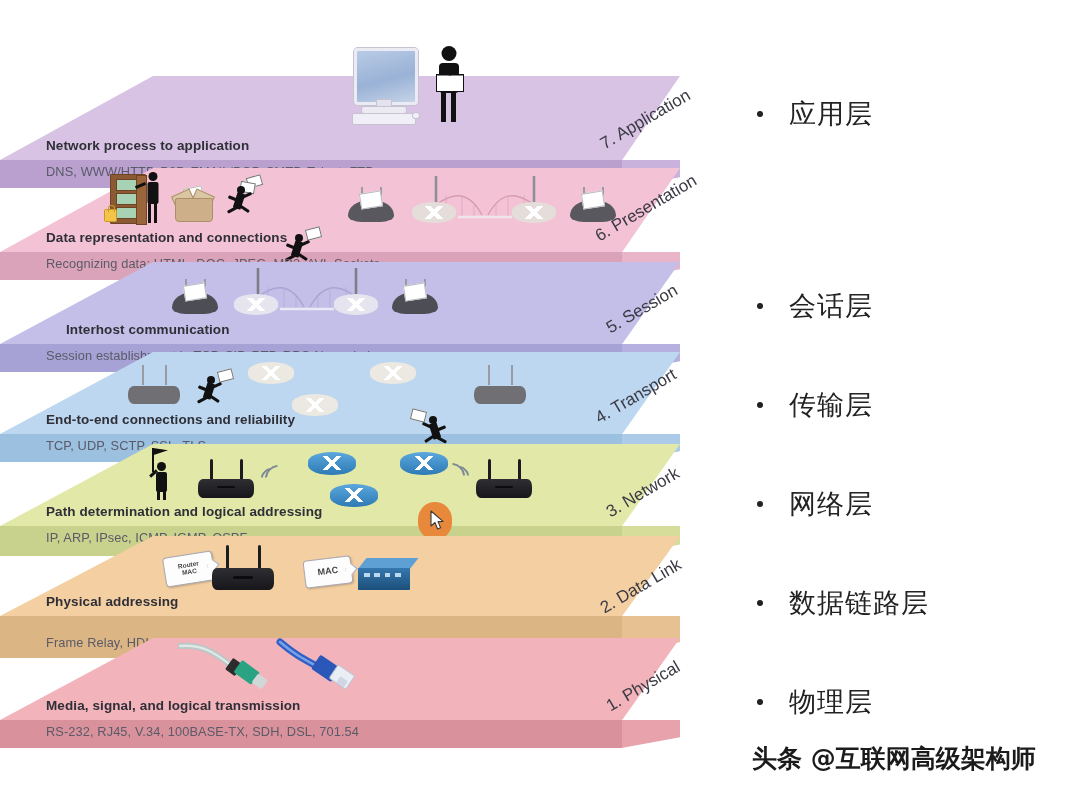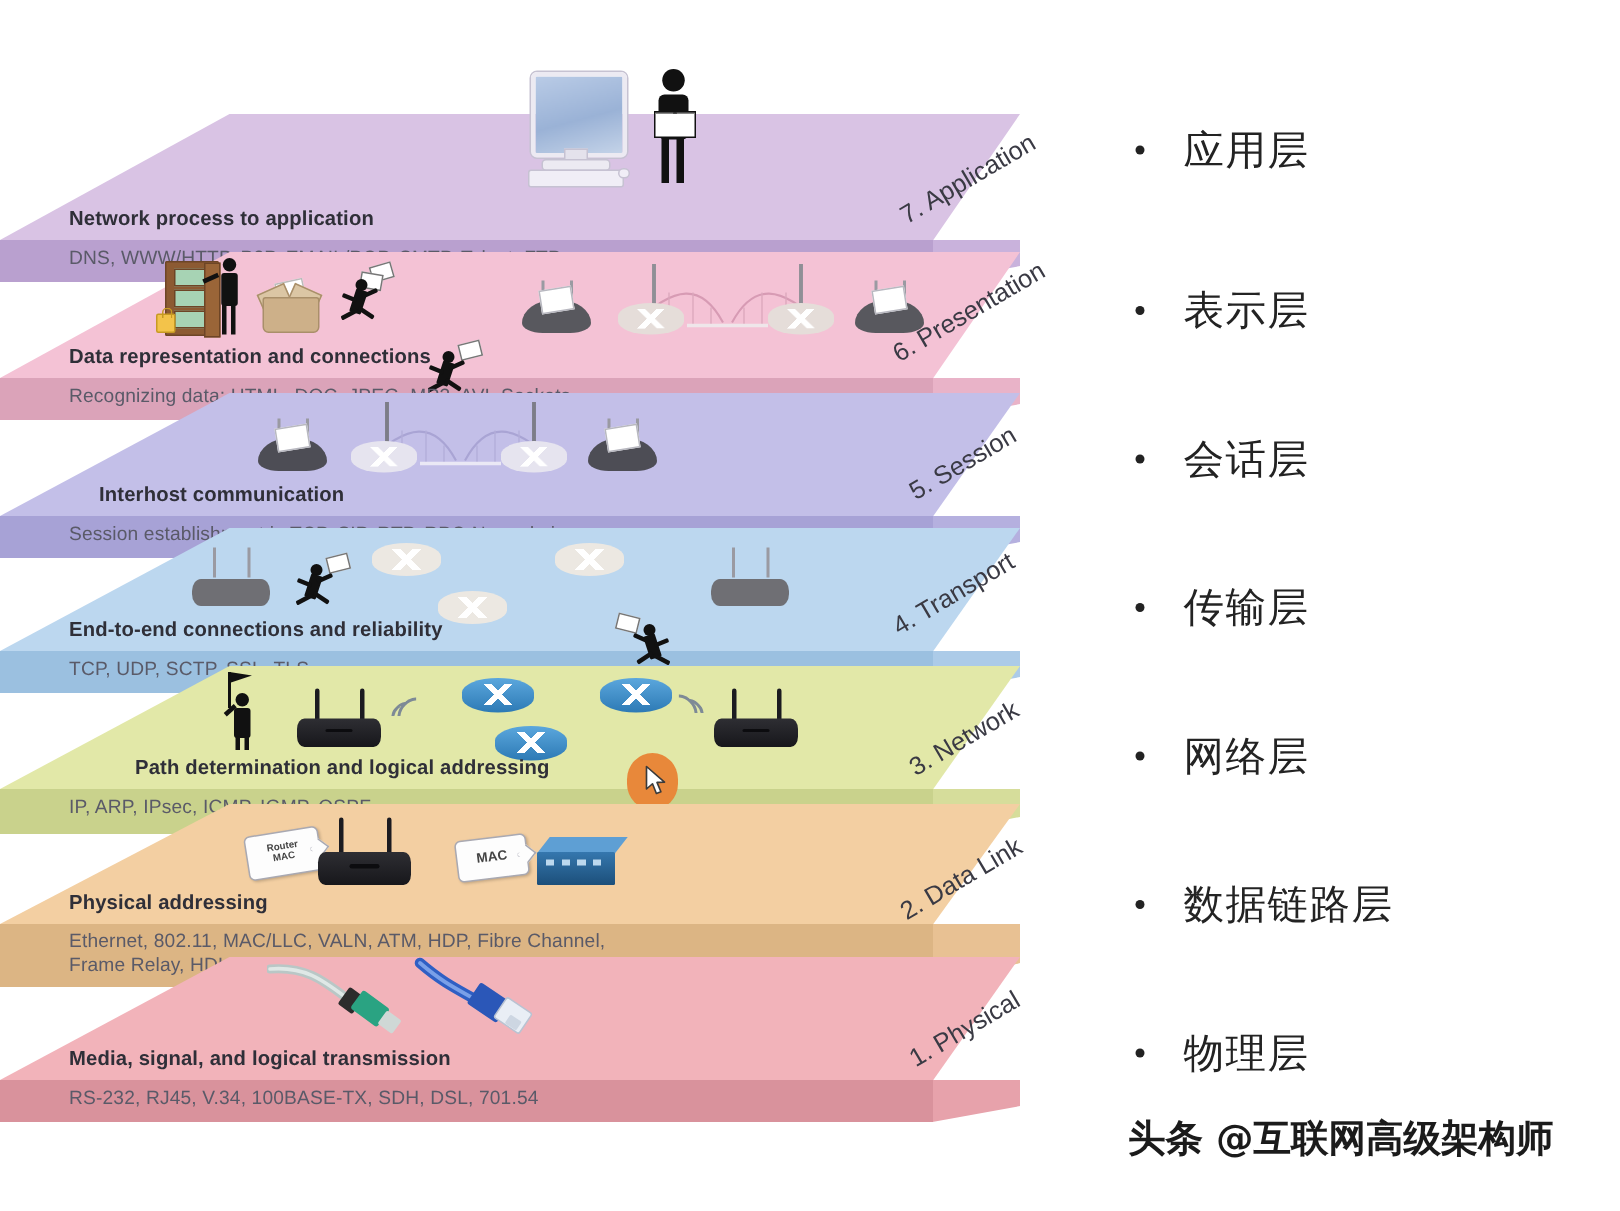--- a/index.html
+++ b/index.html
@@ -424,21 +424,21 @@
       <div class="body"></div>
     </div>
 
     <div class="art blob" style="left:418px;top:58px;width:34px;height:38px;"></div>
     <div class="art cursor" style="left:430px;top:66px;width:16px;height:22px;">
       <svg width="16" height="22" viewBox="0 0 16 22">
         <path d="M1 1 L1 16 L5 12.5 L7.6 19 L10.6 17.8 L8 11.6 L13 11.4 Z" fill="#ffffff" stroke="#3a3a3a" stroke-width="1.1" stroke-linejoin="round"></path>
       </svg>
     </div>
 
-    <div class="fn-text" style="top:60px;margin-left:44px;">Path determination and logical addressing</div>
+    <div class="fn-text" style="top:60px;">Path determination and logical addressing</div>
     <div class="proto-text" style="top:86px;">IP, ARP, IPsec, ICMP, IGMP, OSPF</div>
     <div class="edge-label" style="left:613px;top:58px;">3. Network</div>
   </div>
 
   <div class="layer" style="top:536px;height:122px;">
     <div class="slab">
       <div class="top-face" style="height:80px;background:#f3cfa2;"></div>
       <div class="front-face" style="top:80px;height:42px;background:#dcb584;"></div>
       <div class="side-face" style="top:80px;height:42px;background:#e8c193;"></div>
     </div>
@@ -457,21 +457,21 @@
       <span>MAC</span>
       <i class="hole"></i>
     </div>
     <div class="art sw" style="left:358px;top:22px;width:52px;height:32px;">
       <div class="top"></div>
       <div class="front"></div>
     </div>
 
     <div class="fn-text" style="top:58px;">Physical addressing</div>
     <div class="proto-text" style="top:83px;">
-      <span>Ethernet, 802.11, MAC/LLC, VALN, ATM, HDP, Fibre Channel,</span><br>
+      <br>
       <span>Frame Relay, HDLC,  PPP, Q.921, Token Ring</span>
     </div>
     <div class="edge-label" style="left:607px;top:62px;">2. Data Link</div>
   </div>
 
   <div class="layer" style="top:638px;height:110px;">
     <div class="slab">
       <div class="top-face" style="height:82px;background:#f2b3ba;"></div>
       <div class="front-face" style="top:82px;height:28px;background:#d9929c;"></div>
       <div class="side-face" style="top:82px;height:28px;background:#e7a2ab;"></div>
@@ -497,27 +497,23 @@
       </svg>
     </div>
 
     <div class="fn-text" style="top:60px;">Media, signal, and logical transmission</div>
     <div class="proto-text" style="top:86px;">RS-232, RJ45, V.34, 100BASE-TX, SDH, DSL, 701.54</div>
     <div class="edge-label" style="left:613px;top:58px;">1. Physical</div>
   </div>
 </div>
 
 <div id="bullets">
-  <div class="bullet-row" style="top:82px;justify-content:space-between;">
+  <div class="bullet-row" style="top:96px;justify-content:space-between;">
     <span class="bullet-dot"></span>
     <span class="bullet-label">应用层</span>
-  </div>
-  <div class="bullet-row" style="top:189px;">
-    <span class="bullet-dot"></span>
-    <span class="bullet-label">表示层</span>
   </div>
   <div class="bullet-row" style="top:288px;">
     <span class="bullet-dot"></span>
     <span class="bullet-label">会话层</span>
   </div>
   <div class="bullet-row" style="top:387px;">
     <span class="bullet-dot"></span>
     <span class="bullet-label">传输层</span>
   </div>
   <div class="bullet-row" style="top:486px;">

